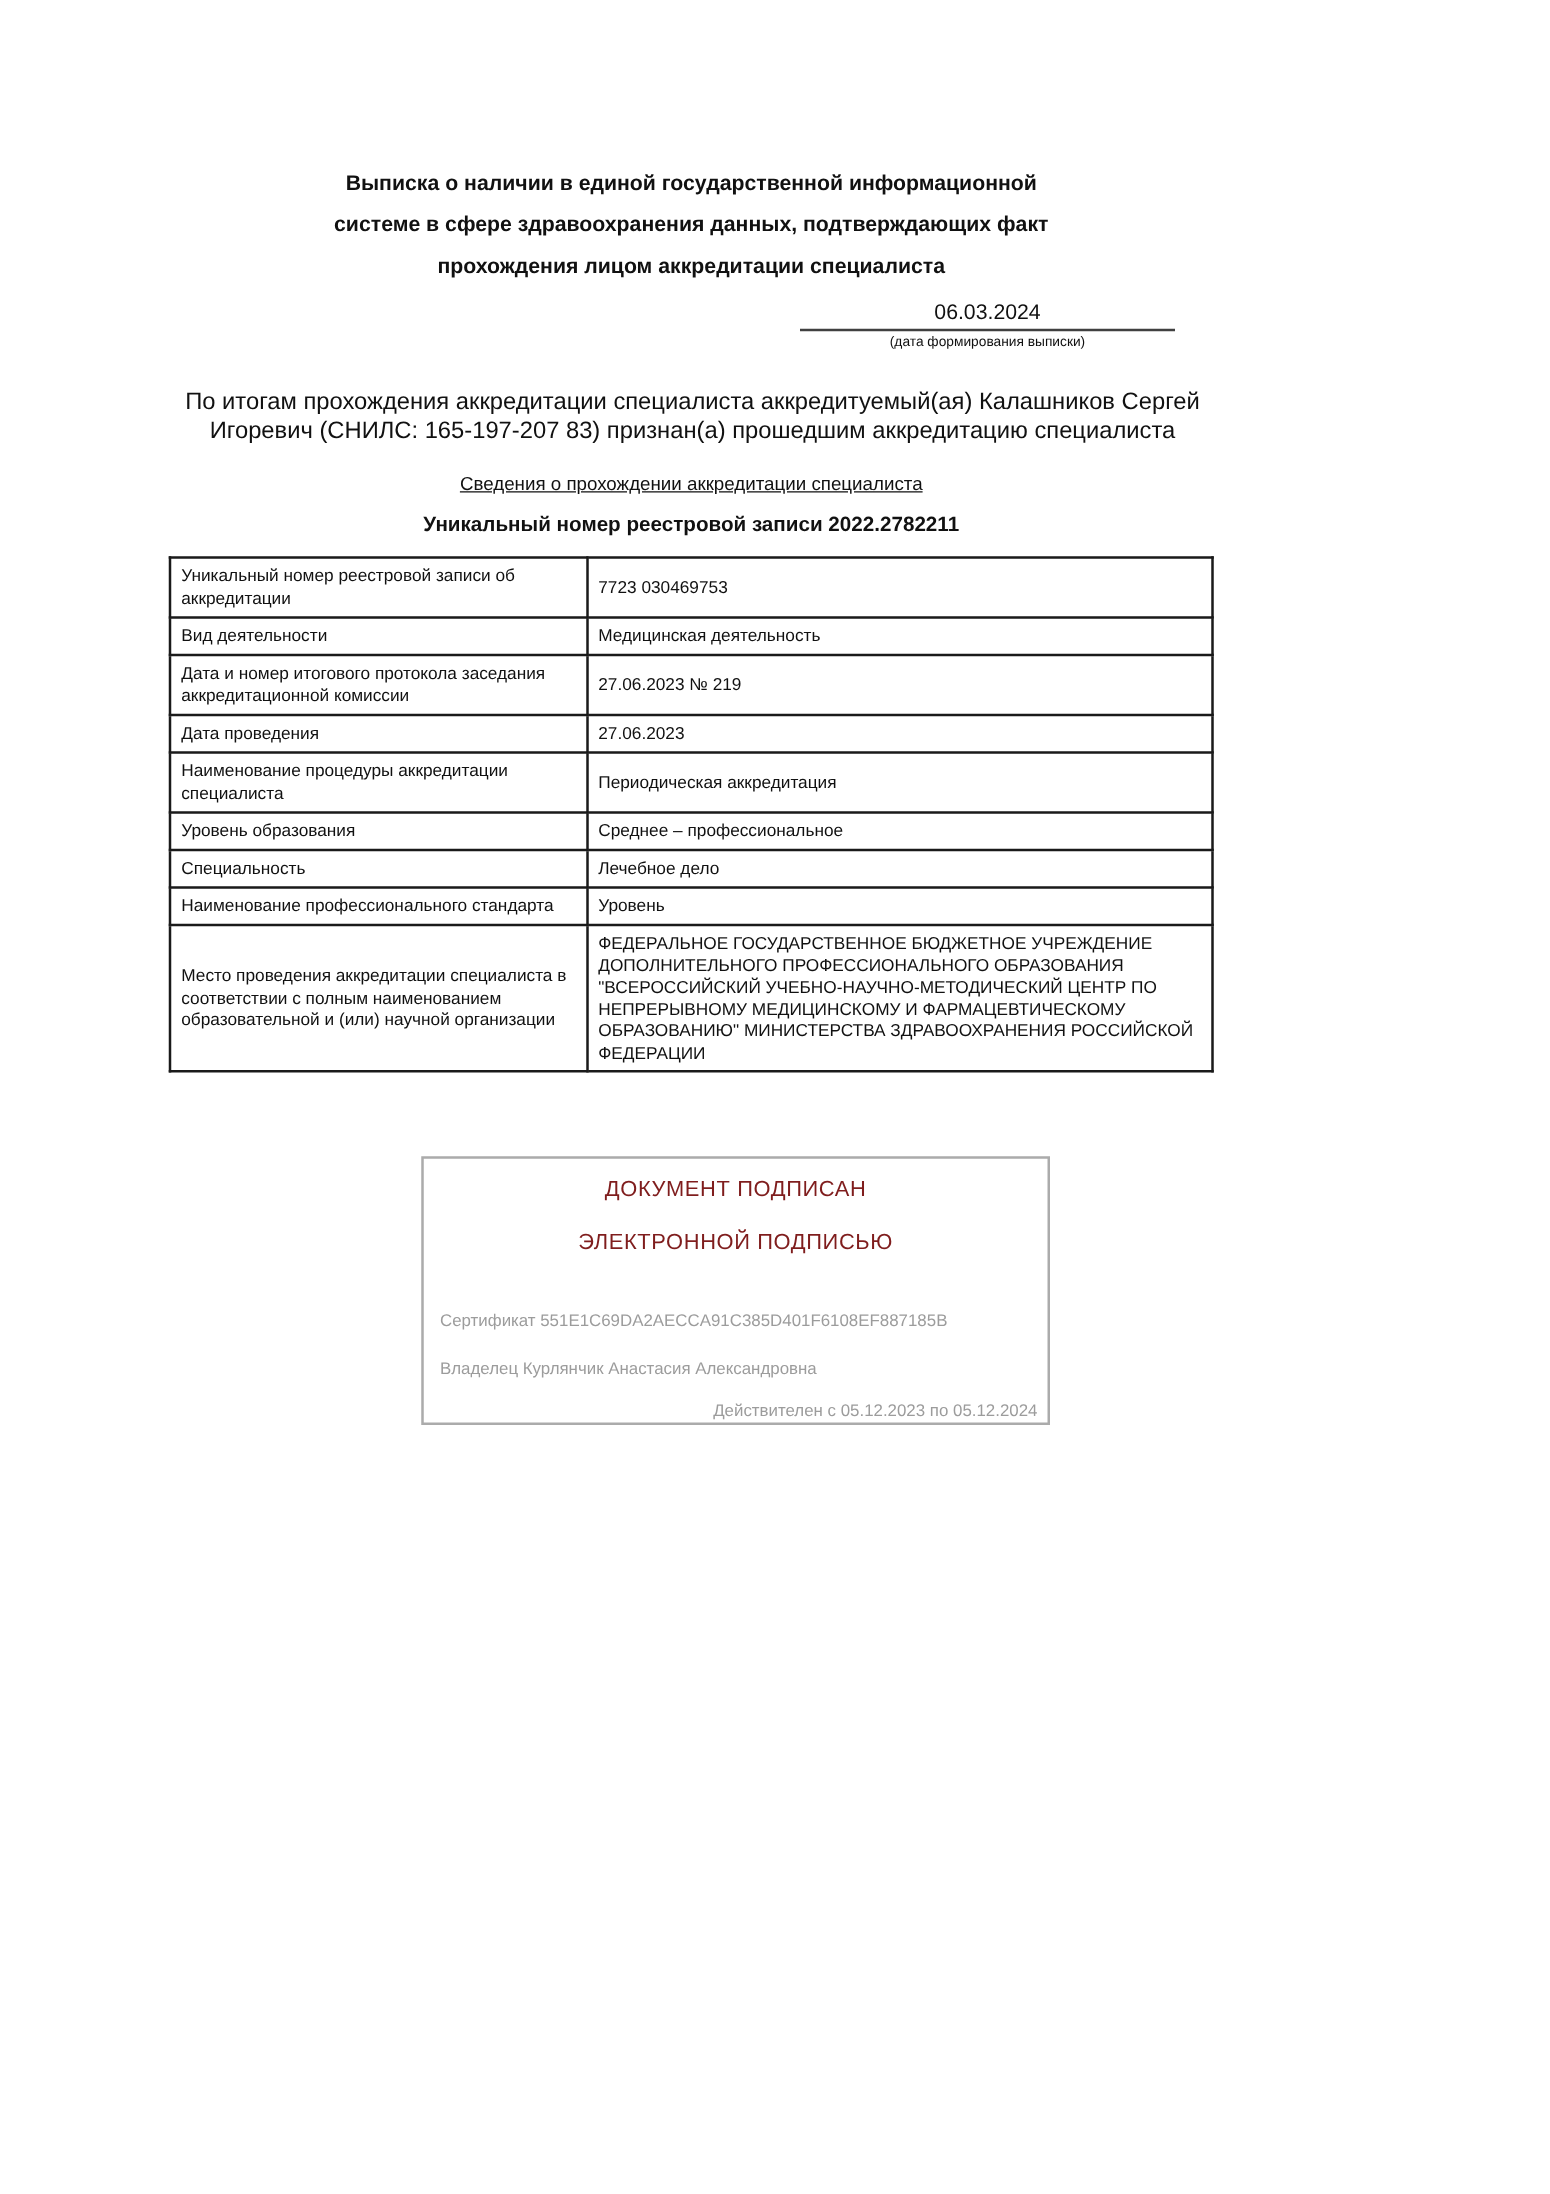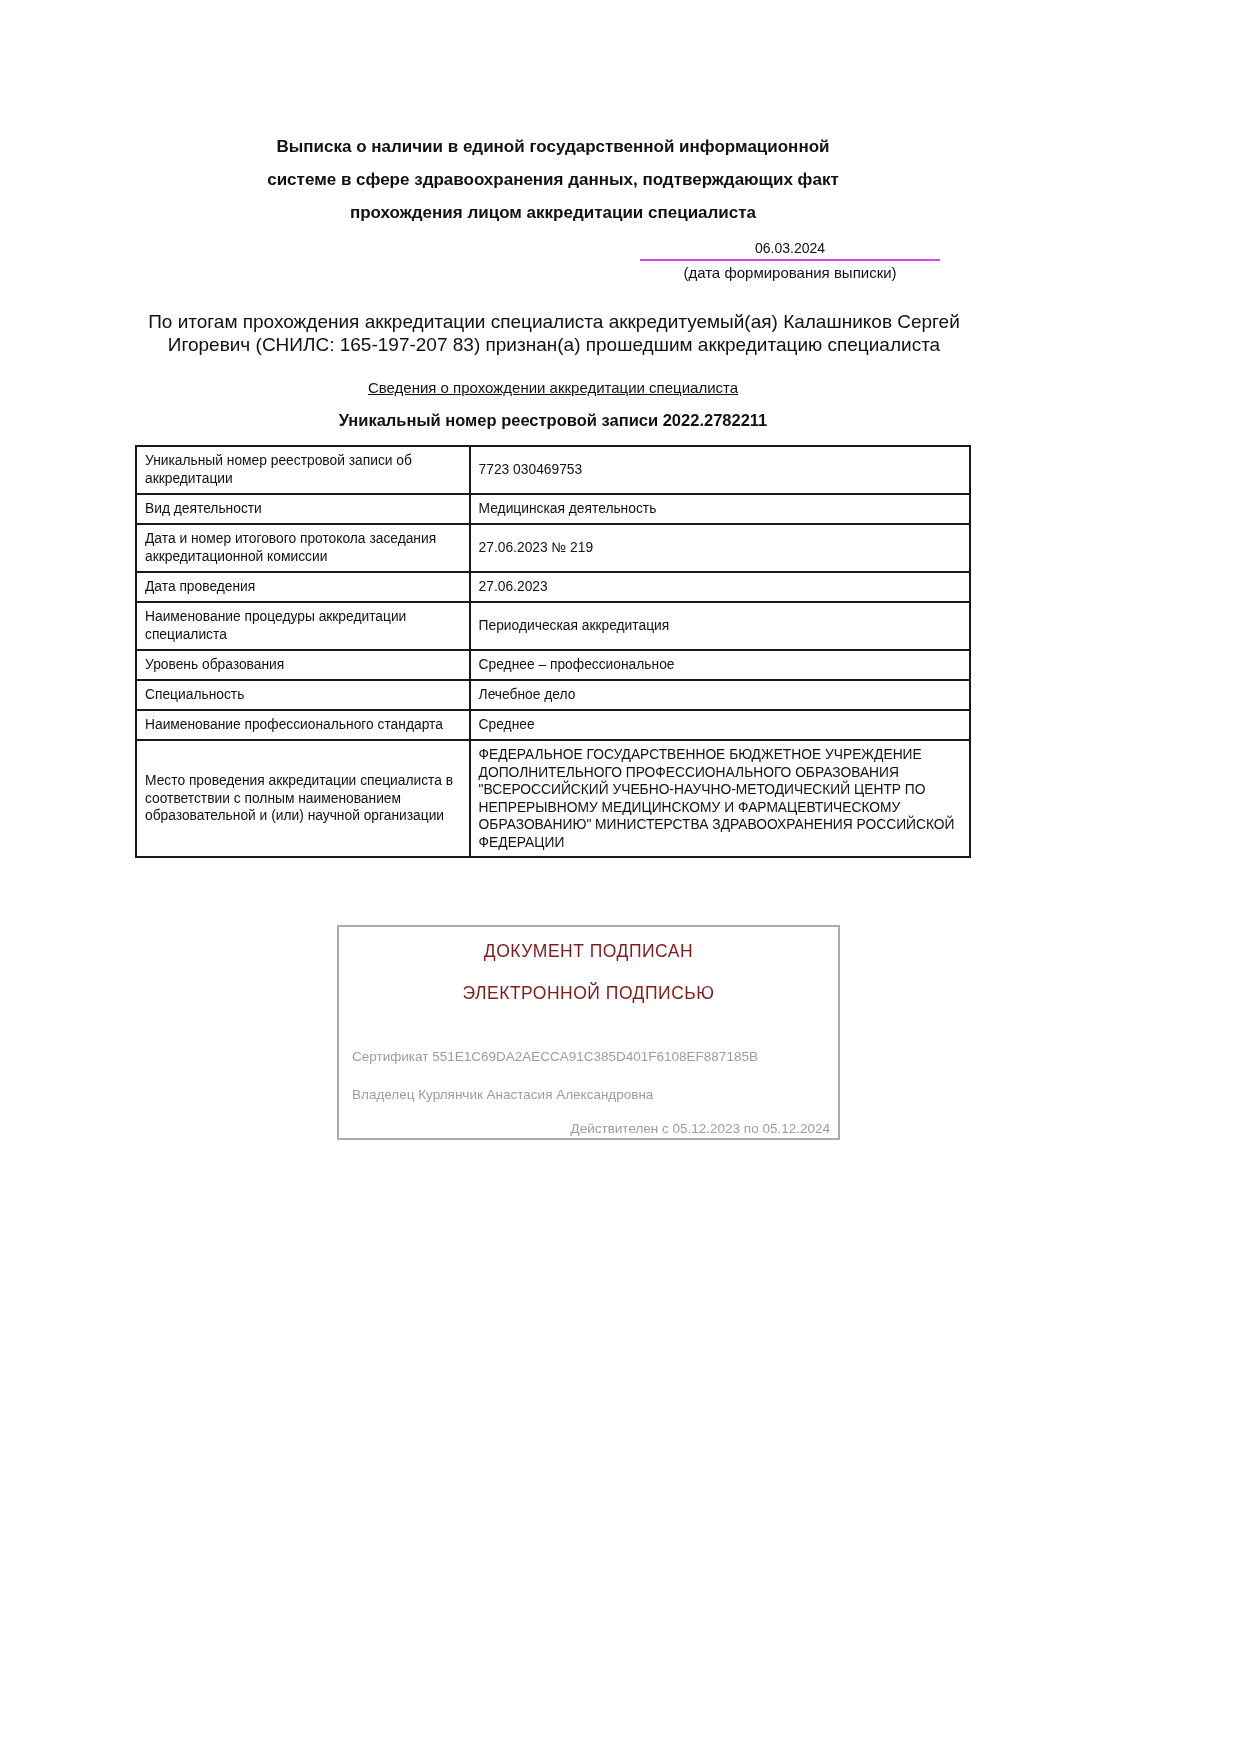--- a/index.html
+++ b/index.html
@@ -29,27 +29,27 @@
 
   .date-block {
     position: absolute;
     top: 240px;
     left: 640px;
     width: 300px;
     text-align: center;
   }
   .date-value {
     display: block;
-    font-size: 14px;
+    font-size: 17px;
     padding-bottom: 3px;
-    border-bottom: 2px solid #d946ef;
+    border-bottom: 2px solid #404040;
   }
   .date-caption {
     display: block;
-    font-size: 15px;
+    font-size: 11px;
     padding-top: 3px;
   }
 
   .intro-paragraph {
     position: absolute;
     top: 310px;
     left: 133px;
     width: 842px;
     text-align: center;
     font-size: 19px;
@@ -177,21 +177,21 @@
       <tr class="h30">
         <td class="label-cell">Уровень образования</td>
         <td class="value-cell">Среднее – профессиональное</td>
       </tr>
       <tr class="h30">
         <td class="label-cell">Специальность</td>
         <td class="value-cell">Лечебное дело</td>
       </tr>
       <tr class="h30">
         <td class="label-cell">Наименование профессионального стандарта</td>
-        <td class="value-cell">Среднее</td>
+        <td class="value-cell">Уровень</td>
       </tr>
       <tr class="big">
         <td class="label-cell">Место проведения аккредитации специалиста в соответствии с полным наименованием образовательной и (или) научной организации</td>
         <td class="value-cell">ФЕДЕРАЛЬНОЕ ГОСУДАРСТВЕННОЕ БЮДЖЕТНОЕ УЧРЕЖДЕНИЕ ДОПОЛНИТЕЛЬНОГО ПРОФЕССИОНАЛЬНОГО ОБРАЗОВАНИЯ "ВСЕРОССИЙСКИЙ УЧЕБНО-НАУЧНО-МЕТОДИЧЕСКИЙ ЦЕНТР ПО НЕПРЕРЫВНОМУ МЕДИЦИНСКОМУ И ФАРМАЦЕВТИЧЕСКОМУ ОБРАЗОВАНИЮ" МИНИСТЕРСТВА ЗДРАВООХРАНЕНИЯ РОССИЙСКОЙ ФЕДЕРАЦИИ</td>
       </tr>
     </tbody>
   </table>
 
   <div class="sig-box">
     <div class="sig-header l1">ДОКУМЕНТ ПОДПИСАН</div>

